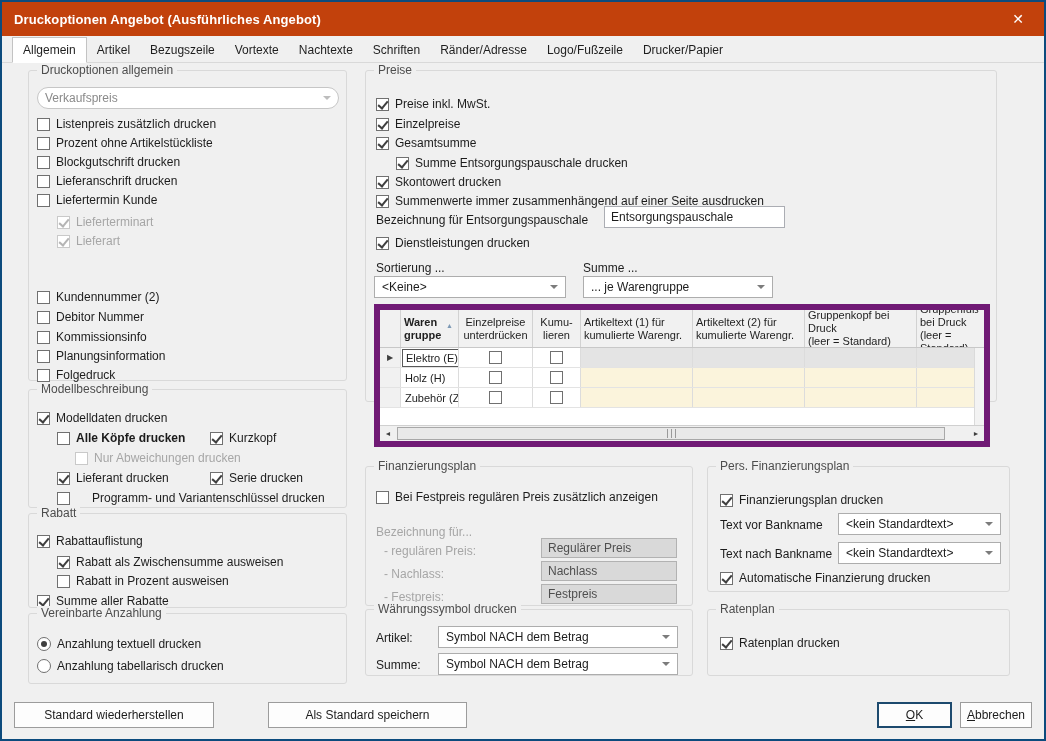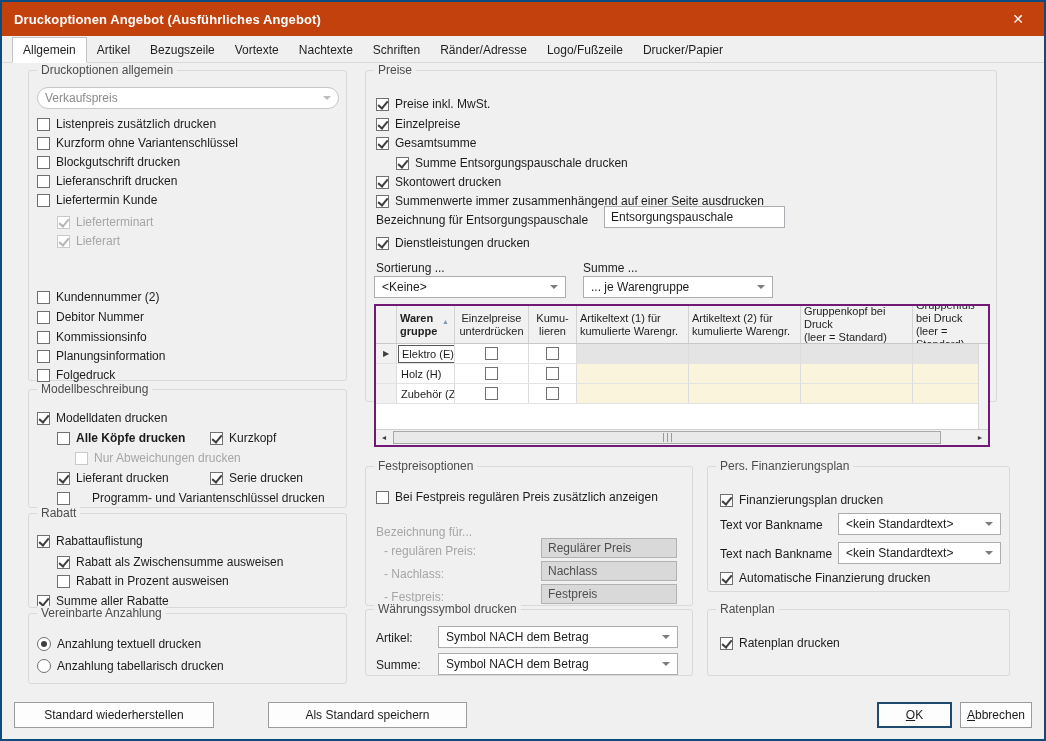--- a/index.html
+++ b/index.html
@@ -29,21 +29,21 @@
   .combo{position:absolute;height:22px;background:#fff;border:1px solid #adadad;display:flex;align-items:center;padding:0 7px;font-size:12px;color:#1c1c1c;}
   .combo .val{flex:1;overflow:hidden;white-space:nowrap;}
   .combo .arr{width:0;height:0;border-left:4px solid transparent;border-right:4px solid transparent;border-top:4px solid #7c7c7c;flex:none;margin-left:4px;}
   .combo[data-disabled="true"]{border-color:#c6c6c6;color:#8a8a8a;}
   .combo[data-disabled="true"] .arr{border-top-color:#bdbdbd;}
   .input{position:absolute;height:22px;background:#fff;border:1px solid #abadb3;display:flex;align-items:center;padding:0 6px;font-size:12px;color:#1c1c1c;}
   .input.disabled{background:#d9d9d9;border-color:#b2b2b2;color:#4f4f4f;}
   .flabel{position:absolute;font-size:12px;color:#1c1c1c;white-space:nowrap;}
   .flabel.dis{color:#a6a6a6;}
   
-  .grid{position:absolute;background:#fff;border:2px solid #701a75;overflow:hidden;}
+  .grid{position:absolute;background:#fff;border:6px solid #701a75;overflow:hidden;}
   .ghead{position:absolute;left:0;top:0;right:0;height:38px;background:#f1f1f1;border-bottom:1px solid #c8c8c8;display:flex;}
   .hc{border-right:1px solid #d2d2d2;font-size:11px;line-height:13px;color:#1e1e1e;display:flex;align-items:center;padding:0 3px;white-space:pre-line;overflow:hidden;position:relative;}
   .hc.center{justify-content:center;text-align:center;}
   .hc.bold{font-weight:bold;}
   .sorticon{position:absolute;right:5px;top:9px;font-size:7px;color:#7d99b5;}
   .trow{position:absolute;left:0;right:0;height:20px;display:flex;border-bottom:1px solid #e3e3e3;background:#fff;}
   .tc{border-right:1px solid #dcdcdc;height:100%;display:flex;align-items:center;overflow:hidden;position:relative;}
   .tc.namec{padding:0;}
   .nm{margin:1px 1px;padding:0 3px;font-size:11px;color:#1c1c1c;white-space:nowrap;width:100%;height:18px;display:flex;align-items:center;}
   .trow[data-sel="true"] .nm{border:1px solid #585858;background:#fff;}
@@ -91,21 +91,21 @@
     <div class="combo" style="left:8px;top:16px;width:302px;border-radius:11px;" data-disabled="true">
       <span class="val">Verkaufspreis</span>
       <span class="arr"></span>
     </div>
     <div class="cb" style="left:8px;top:45px;">
         <span class="box" data-checked="false"></span>
         <span>Listenpreis zusätzlich drucken</span>
       </div>
     <div class="cb" style="left:8px;top:64px;">
         <span class="box" data-checked="false"></span>
-        <span>Kurzform ohne Variantenschlüssel</span>
+        <span>Prozent ohne Artikelstückliste</span>
       </div>
     <div class="cb" style="left:8px;top:83px;">
         <span class="box" data-checked="false"></span>
         <span>Blockgutschrift drucken</span>
       </div>
     <div class="cb" style="left:8px;top:102px;">
         <span class="box" data-checked="false"></span>
         <span>Lieferanschrift drucken</span>
       </div>
     <div class="cb" style="left:8px;top:121px;">
@@ -334,21 +334,21 @@
           <div class="sthumb">
               <span class="grip"></span>
             </div>
         </div>
         <span class="sarr">►</span>
       </div>
     </div>
   </div>
 
   <div class="group" style="left:363px;top:464px;width:328px;height:140px;">
-    <span class="gtitle">Festpreisoptionen</span>
+    <span class="gtitle">Finanzierungsplan</span>
     <div class="cb" style="left:10px;top:22px;">
         <span class="box" data-checked="false"></span>
         <span>Bei Festpreis regulären Preis zusätzlich anzeigen</span>
       </div>
     <span class="flabel dis" style="left:10px;top:58px;">Bezeichnung für...</span>
     <span class="flabel dis" style="left:18px;top:77px;">- regulären Preis:</span>
     <div class="input disabled" style="left:175px;top:71px;width:136px;height:20px;">
         <span>Regulärer Preis</span>
       </div>
     <span class="flabel dis" style="left:18px;top:100px;">- Nachlass:</span>

